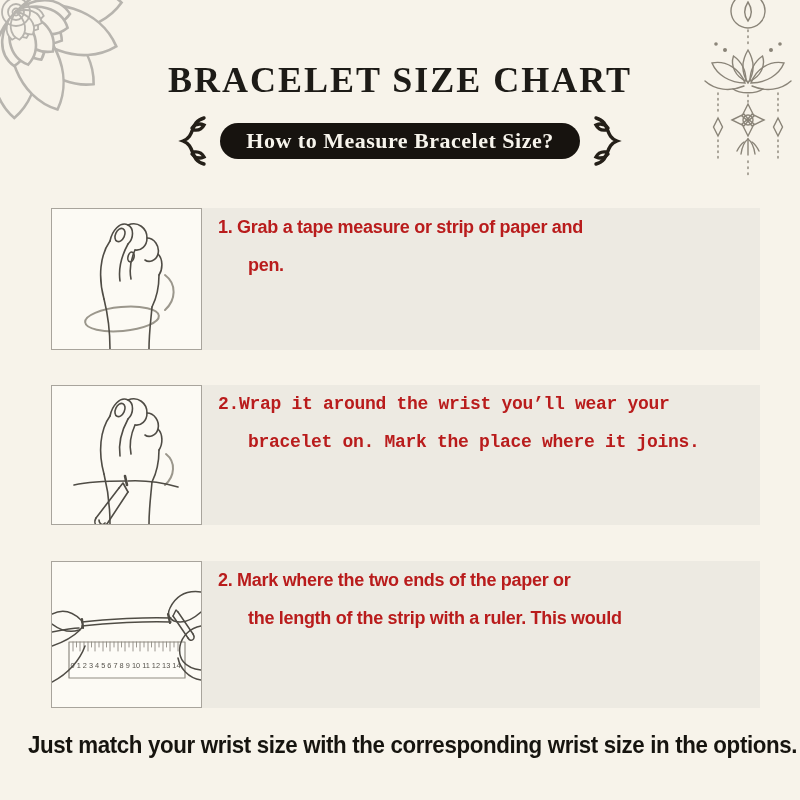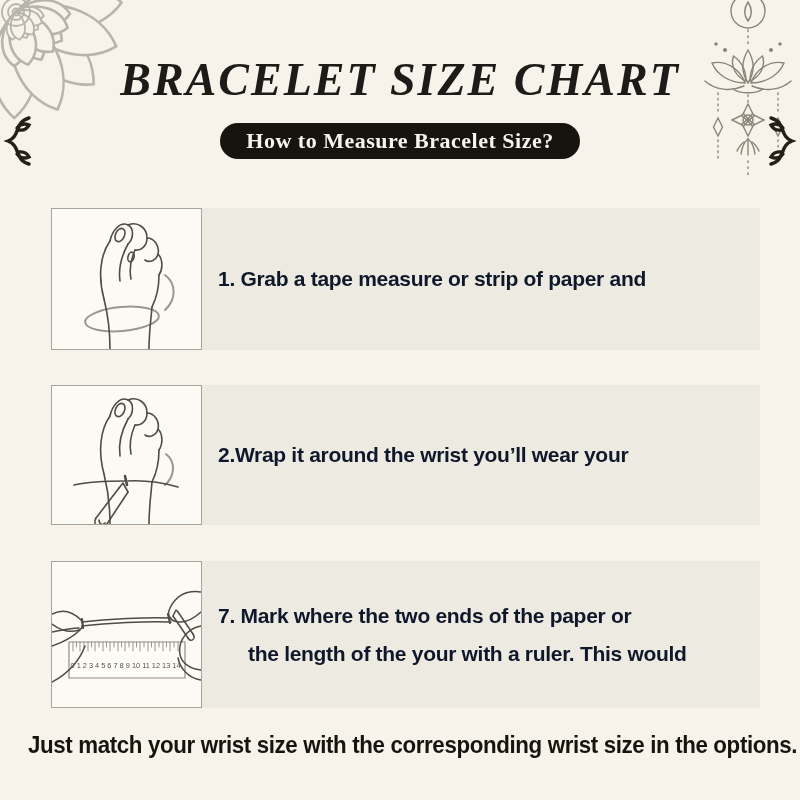--- a/index.html
+++ b/index.html
@@ -7,54 +7,54 @@
     width:800px;height:800px;position:relative;overflow:hidden;
     background:#f7f3ea;
     font-family:"Liberation Sans",sans-serif;
     color:#1f1e1a;
   }
   
   .page-title{
     position:absolute;top:54px;left:0;width:100%;
     text-align:center;
     font-family:"Liberation Serif",serif;
-    font-weight:700;font-size:46px;line-height:52px;
-    letter-spacing:2px;color:#1d1b17;font-style:italic;
+    font-weight:700;font-size:36px;line-height:52px;
+    letter-spacing:2px;color:#1d1b17;
   }
   .badge-row{
     position:absolute;top:114px;left:0;width:100%;height:54px;
-    display:flex;justify-content:space-between;align-items:center;gap:9px;
+    display:flex;justify-content:center;align-items:center;gap:9px;
   }
   .pill{
     background:#17130f;color:#f7f4ec;
     font-family:"Liberation Serif",serif;font-weight:700;
     font-size:22px;line-height:24px;letter-spacing:0.5px;
     padding:6px 26px;border-radius:20px;white-space:nowrap;
   }
   .flourish svg{display:block;}
   .flourish.right svg{transform:scaleX(-1);}
   
   .mandala{position:absolute;top:0;left:0;pointer-events:none;}
   .lotus{position:absolute;top:0;right:2px;pointer-events:none;}
   
   .steps{position:absolute;top:208px;left:51px;width:709px;}
   .step-row{display:flex;background:#edeae2;}
   .step-row.r1{height:142px;margin-bottom:35px;}
-  .step-row.r2{height:140px;margin-bottom:36px;}
+  .step-row.r2{height:140px;margin-bottom:36px;font-family:Liberation Mono, monospace;}
   .step-row.r3{height:147px;}
   .illus{
     flex:none;width:151px;box-sizing:border-box;
     background:#fcfaf4;border:1px solid #a8a49c;
     display:flex;align-items:center;justify-content:center;
   }
   .step-text{
-    flex:1;display:flex;flex-direction:column;justify-content:center;
+    flex:1;display:flex;flex-direction:column;
     padding-left:16px;
-    font-size:21px;line-height:38px;font-weight:700;
-    letter-spacing:-0.3px;color:#0f172a;white-space:nowrap;
+    font-size:18px;line-height:38px;font-weight:700;
+    letter-spacing:-0.3px;color:#b91c1c;white-space:nowrap;
   }
   .step-text .cont{padding-left:30px;}
   
   .footer-note{
     position:absolute;top:731px;left:0;width:100%;
     text-align:center;font-size:24px;font-weight:700;
     letter-spacing:-0.4px;color:#16140f;
     transform:scaleX(0.93);transform-origin:center;
     white-space:nowrap;
   }
@@ -183,20 +183,21 @@
           <path d="M106,45 C111,50 111,60 107,66"></path>
           <path d="M107,66 C107,80 104,90 100,98"></path>
           <path d="M76,35 C70,46 66,58 68,72"></path>
           <path d="M83,41 C79,50 77,60 79,70"></path>
           <ellipse cx="79" cy="48" rx="3" ry="5" transform="rotate(15 79 48)"></ellipse>
         </g>
       </svg>
     </div>
     <div class="step-text">
       <div>1. Grab a tape measure or strip of paper and</div>
+      <div class="cont">pen.</div>
     </div>
   </div>
 
   <div class="step-row r2">
     <div class="illus">
       <svg width="149" height="138" viewBox="0 0 149 138">
         <g stroke="#9b978c" stroke-width="2" fill="none" stroke-linecap="round">
           <path d="M113,99 C123,90 124,76 114,68"></path>
         </g>
         <g stroke="#4f4c45" stroke-width="1.6" fill="none" stroke-linecap="round" stroke-linejoin="round">
@@ -217,20 +218,21 @@
           <path d="M67,102 L44,132"></path>
           <path d="M76,106 L55,138"></path>
           <path d="M67,102 L71,97 L76,106"></path>
           <path d="M44,132 C40,139 48,145 55,138"></path>
           <path d="M47,134 C47,138 51,140 53,137"></path>
         </g>
       </svg>
     </div>
     <div class="step-text">
       <div>2.Wrap it around the wrist you’ll wear your</div>
+      <div class="cont">bracelet on. Mark the place where it joins.</div>
     </div>
   </div>
 
   <div class="step-row r3">
     <div class="illus">
       <svg width="149" height="145" viewBox="0 0 149 145">
         <g stroke="#4f4c45" stroke-width="1.5" fill="none" stroke-linecap="round" stroke-linejoin="round">
           <rect x="17" y="80" width="116" height="36" fill="#fdfcf7" stroke="#8f8b82" stroke-width="1.2"></rect>
           <path stroke="#8f8b82" stroke-width="0.9" d="M21,80 v9 M28,80 v9 M36,80 v9 M43,80 v9 M51,80 v9 M58,80 v9 M66,80 v9 M73,80 v9 M81,80 v9 M88,80 v9 M96,80 v9 M103,80 v9 M111,80 v9 M118,80 v9 M126,80 v9 M24.5,80 v5 M32,80 v5 M39.5,80 v5 M47,80 v5 M54.5,80 v5 M62,80 v5 M69.5,80 v5 M77,80 v5 M84.5,80 v5 M92,80 v5 M99.5,80 v5 M107,80 v5 M114.5,80 v5 M122,80 v5"></path>
           <text x="73.5" y="106" text-anchor="middle" font-size="7.5" textLength="110" lengthAdjust="spacingAndGlyphs" fill="#55524b" stroke="none" font-family="Liberation Sans, sans-serif">0 1 2 3 4 5 6 7 8 9 10 11 12 13 14</text>
@@ -246,20 +248,20 @@
           <path d="M121,54 L136,76"></path>
           <path d="M126,50 L141,72"></path>
           <path d="M121,54 L124,48 L126,50"></path>
           <path d="M136,76 C139,81 144,77 141,72"></path>
           <path d="M149,64 C138,66 130,74 128,84 C126,96 132,106 149,108"></path>
           <path d="M149,118 C136,116 128,106 126,96"></path>
         </g>
       </svg>
     </div>
     <div class="step-text">
-      <div>7. Mark where the two ends of the paper or</div>
-      <div class="cont">the length of the your with a ruler. This would</div>
+      <div>2. Mark where the two ends of the paper or</div>
+      <div class="cont">the length of the strip with a ruler. This would</div>
     </div>
   </div>
 
 </div>
 
 <div class="footer-note">Just match your wrist size with the corresponding wrist size in the options.</div>
 
 </body></html>

